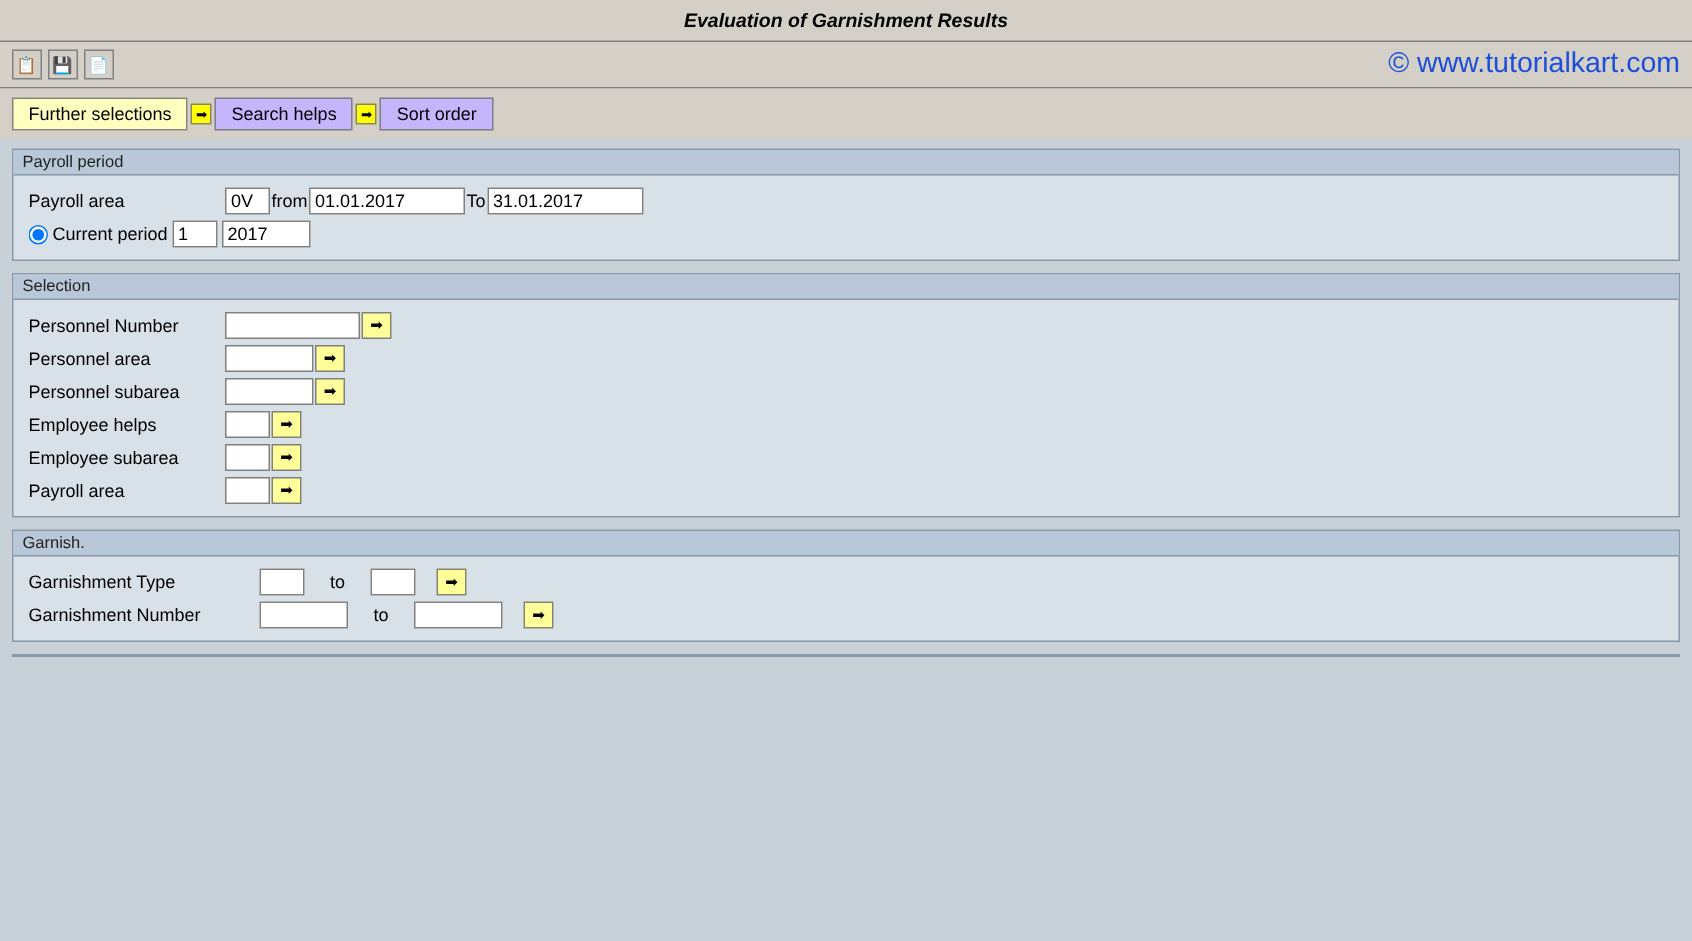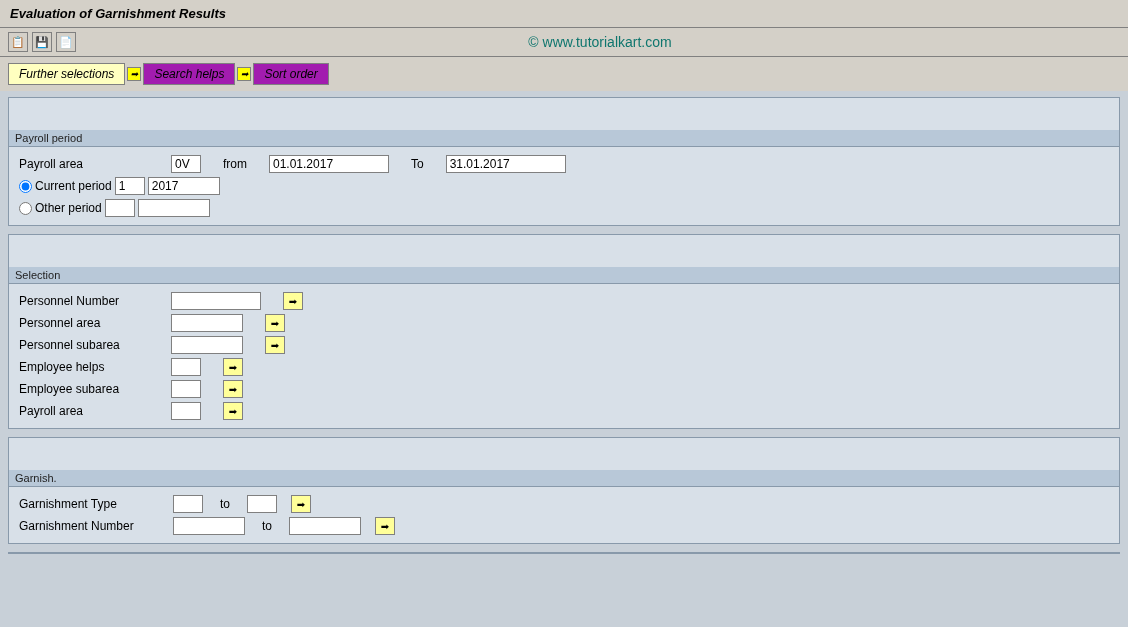--- a/index.html
+++ b/index.html
@@ -10,57 +10,57 @@
       width: 1128px;
       min-height: 627px;
     }
     .title-bar {
       background: #d4d0c8;
       padding: 6px 10px;
       font-weight: bold;
       font-style: italic;
       font-size: 13px;
       border-bottom: 1px solid #808080;
+      text-align: center;
     }
     .toolbar {
       background: #d4d0c8;
       padding: 4px 8px;
       display: flex;
       align-items: center;
       gap: 4px;
       border-bottom: 1px solid #808080;
     }
     .toolbar-icon {
       width: 20px;
       height: 20px;
       background: #d4d0c8;
       border: 1px solid #808080;
       display: flex; align-items: center; justify-content: center;
       cursor: pointer;
       font-size: 11px;
     }
     .watermark {
       flex: 1;
-      text-align: center;
-      color: #0f766e;
-      font-size: 14px;
+      text-align: right;
+      color: #1d4ed8;
+      font-size: 19px;
     }
     .tab-bar {
       background: #d4d0c8;
       padding: 6px 8px;
       display: flex;
       align-items: center;
       gap: 2px;
-      font-style: italic;
     }
     .tab-btn {
       display: flex;
       align-items: center;
       gap: 2px;
-      background: #a21caf;
+      background: #c4b5fd;
       border: 1px solid #808080;
       padding: 3px 10px;
       cursor: pointer;
       font-size: 12px;
     }
     .tab-btn.active {
       background: #ffffc0;
       border: 1px solid #808080;
     }
     .tab-arrow {
@@ -80,49 +80,48 @@
       background: #d8e0e8;
       border: 1px solid #8899aa;
       margin-bottom: 8px;
     }
     .section-header {
       background: #b8c8d8;
       padding: 2px 6px;
       font-size: 11px;
       color: #222;
       border-bottom: 1px solid #8899aa;
-      margin-top: 32px;
     }
     .section-body {
       padding: 6px 10px;
     }
     .form-row {
       display: flex;
       align-items: center;
       padding: 2px 0;
-      gap: 22px;
+      gap: 1px;
     }
     .form-label {
       min-width: 130px;
       font-size: 12px;
     }
     .form-label-wide {
       min-width: 140px;
     }
     input[type="text"] {
       background: #ffffff;
       border: 1px solid #808080;
       font-size: 12px;
       padding: 1px 3px;
       height: 18px;
     }
     .input-sm { width: 30px; }
-    .input-md { width: 72px; }
+    .input-md { width: 59px; }
     .input-lg { width: 90px; }
-    .input-xl { width: 120px; }
+    .input-xl { width: 104px; }
     .arrow-btn {
       width: 20px;
       height: 18px;
       background: #ffff99;
       border: 1px solid #808080;
       display: flex; align-items: center; justify-content: center;
       cursor: pointer;
       font-size: 10px;
     }
     .radio-row {
@@ -183,26 +182,20 @@
         <input type="text" class="input-xl" value="31.01.2017" style="">
       </div>
 
       <div class="radio-row">
         <input type="radio" name="period" checked="" style="">
         <span>Current period</span>
         <input type="text" class="input-sm" value="1" style="">
         <input type="text" class="input-md" value="2017" style="">
       </div>
 
-      <div class="radio-row">
-        <input type="radio" name="period" style="">
-        <span>Other period</span>
-        <input type="text" class="input-sm" value="" style="">
-        <input type="text" class="input-md" value="" style="">
-      </div>
     </div>
   </div>
 
   <div class="section">
     <div class="section-header">Selection</div>
     <div class="section-body">
 
       <div class="form-row">
         <span class="form-label">Personnel Number</span>
         <input type="text" class="input-lg" value="" style="">

